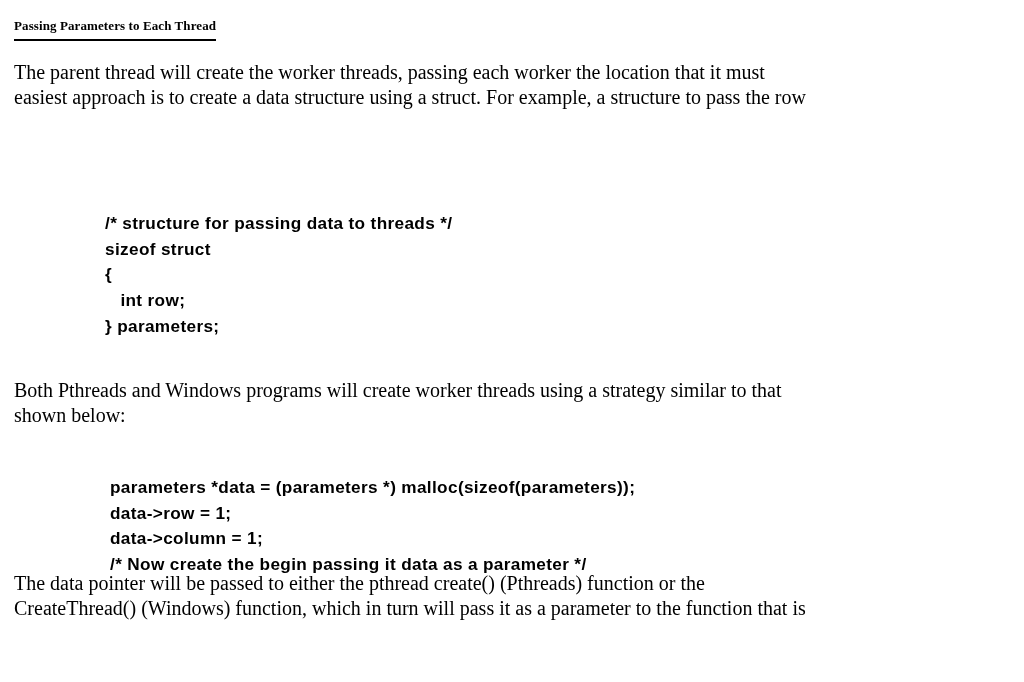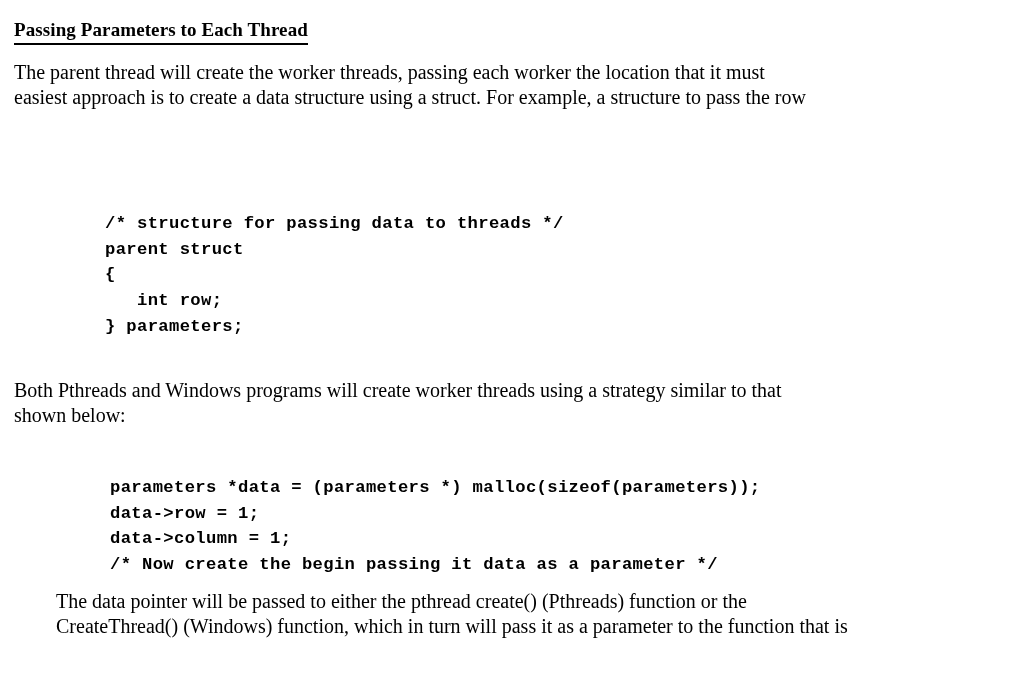--- a/index.html
+++ b/index.html
@@ -21,21 +21,21 @@
     height: 682px;
     padding: 0;
     box-sizing: border-box;
   }
 
   
   .doc-title {
     position: absolute;
     left: 14px;
     top: 5px;
-    font-size: 19px;
+    font-size: 13px;
     font-weight: bold;
     letter-spacing: 0.1px;
     line-height: 24px;
     white-space: nowrap;
   }
   .doc-title .tl {
     display: inline-block;
     border-bottom: 2px solid #000;
     padding-bottom: 1px;
   }
@@ -49,27 +49,27 @@
     color: #000;
     white-space: nowrap;
   }
   .para .ln {
     display: block;
     white-space: pre;
   }
 
   #para-intro  { top: 60px;  }
   #para-middle { top: 378px; }
-  #para-outro  { top: 589px; margin-left: 42px; }
+  #para-outro  { top: 571px; }
 
   
   .code {
     position: absolute;
     left: 110px;
-    font-family: Liberation Mono, monospace;
+    font-family: Liberation Sans, sans-serif;
     font-size: 17.2px;
     font-weight: bold;
     line-height: 25.6px;
     letter-spacing: 0.35px;
     color: #000;
     white-space: pre;
   }
   .code .ln {
     display: block;
     white-space: pre;
@@ -83,21 +83,21 @@
 
 <div class="page">
 
   <h1 class="doc-title"><span class="tl">Passing Parameters to Each Thread</span></h1>
 
   <div class="para" id="para-intro">
     <span class="ln">The parent thread will create the worker threads, passing each worker the location that it must</span>
     <span class="ln">easiest approach is to create a data structure using a struct. For example, a structure to pass the row</span>
   </div>
 
-  <pre class="code" id="code-struct"><span class="ln">/* structure for passing data to threads */</span><span class="ln">parent struct</span><span class="ln">{</span><span class="ln">   int row;</span><span class="ln">} parameters;</span></pre>
+  <pre class="code" id="code-struct"><span class="ln">/* structure for passing data to threads */</span><span class="ln">sizeof struct</span><span class="ln">{</span><span class="ln">   int row;</span><span class="ln">} parameters;</span></pre>
 
   <div class="para" id="para-middle">
     <span class="ln">Both Pthreads and Windows programs will create worker threads using a strategy similar to that</span>
     <span class="ln">shown below:</span>
   </div>
 
   <pre class="code" id="code-create"><span class="ln">parameters *data = (parameters *) malloc(sizeof(parameters));</span><span class="ln">data-&gt;row = 1;</span><span class="ln">data-&gt;column = 1;</span><span class="ln">/* Now create the begin passing it data as a parameter */</span></pre>
 
   <div class="para" id="para-outro">
     <span class="ln">The data pointer will be passed to either the pthread create() (Pthreads) function or the</span>

